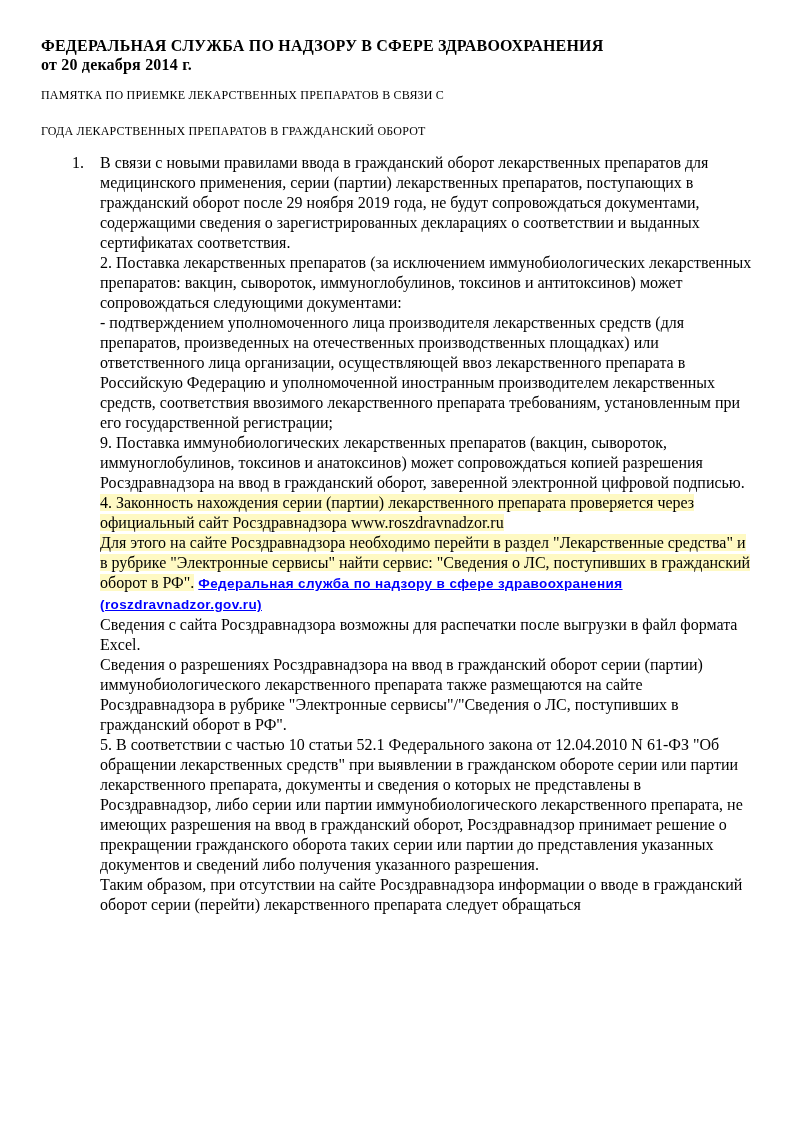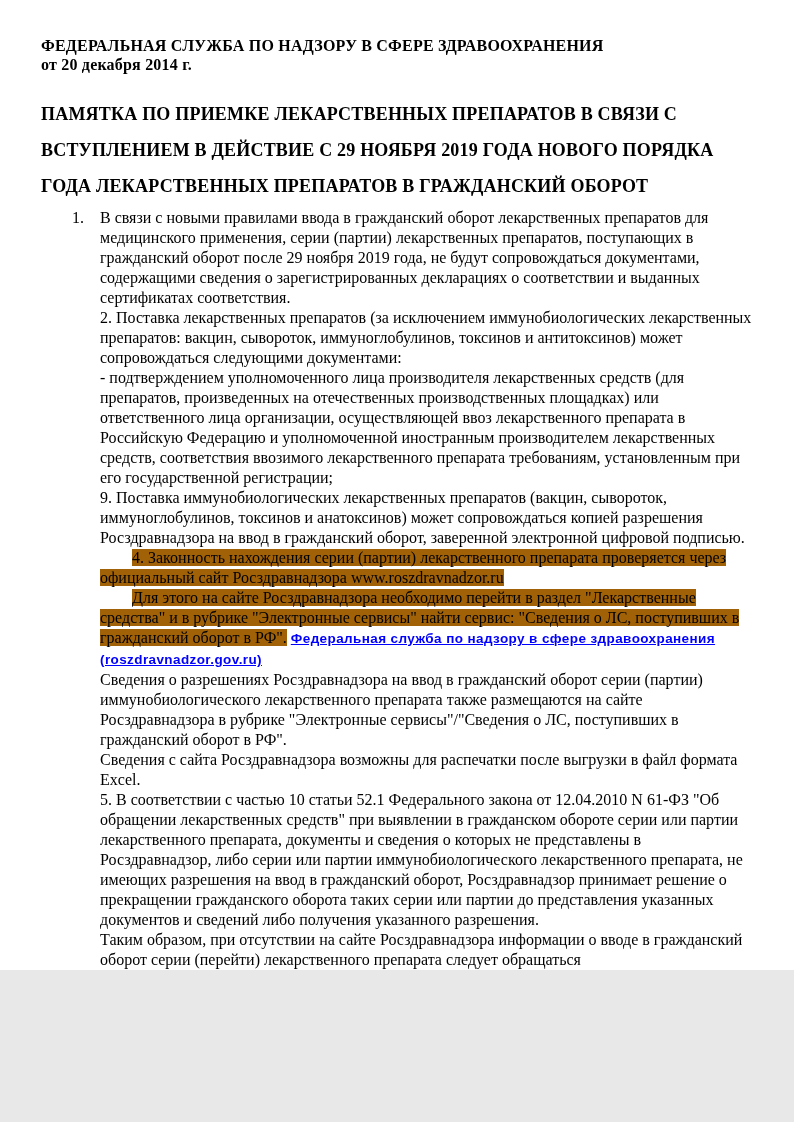--- a/index.html
+++ b/index.html
@@ -1,50 +1,50 @@
 <!DOCTYPE html>
 <html lang="ru"><head>
 <meta charset="utf-8">
 <style>
   html,body{margin:0;padding:0;}
   body{background:#e8e8e8;}
   .page{
     position:relative;
-    width:794px;height:970px;
+    width:794px;height:1122px;
     margin:0 auto;
     background:#ffffff;
     box-sizing:border-box;
     padding:36px 38px 0 41px;
     font-family:"Liberation Serif","DejaVu Serif",serif;
     color:#000000;
     overflow:hidden;
   }
   .org,.date{
     font-weight:bold;
     font-size:16px;
     line-height:19px;
     letter-spacing:0.2px;
   }
   .title{
-    margin-top:22px;
-    font-weight:bold;
-    font-size:18px;
+    margin-top:3px;
+    font-weight:normal;
+    font-size:12px;
     letter-spacing:0.2px;
   }
   .title-line{display:block;line-height:36px;white-space:nowrap;}
   .doc{
     margin-top:4px;
     margin-left:59px;
     width:656px;
     font-size:16px;
     line-height:20px;
   }
   .para{margin:0;position:relative;text-align:left;}
   .num{position:absolute;left:-28px;top:0;}
-  .hl{background:#a16207;margin-left:32px;}
+  .hl{background:#fef9c3;}
   .doclink{
     color:#0000ff;
     font-family:"Liberation Sans","DejaVu Sans",sans-serif;
     font-size:13.5px;
     font-weight:bold;
     letter-spacing:0.4px;
     text-decoration:underline;
     cursor:pointer;
   }
 </style>
@@ -52,30 +52,29 @@
 <body>
 
 <div class="page">
 
   <div class="org">ФЕДЕРАЛЬНАЯ СЛУЖБА ПО НАДЗОРУ В СФЕРЕ ЗДРАВООХРАНЕНИЯ</div>
 
   <div class="date">от 20 декабря 2014 г.</div>
 
   <div class="title">
     <span class="title-line">ПАМЯТКА ПО ПРИЕМКЕ ЛЕКАРСТВЕННЫХ ПРЕПАРАТОВ В СВЯЗИ С</span>
-    <span class="title-line">ВСТУПЛЕНИЕМ В ДЕЙСТВИЕ С 29 НОЯБРЯ 2019 ГОДА НОВОГО ПОРЯДКА</span>
     <span class="title-line">ГОДА ЛЕКАРСТВЕННЫХ ПРЕПАРАТОВ В ГРАЖДАНСКИЙ ОБОРОТ</span>
   </div>
 
   <div class="doc" id="doc-body">
       <p class="para"><span class="num">1.</span><span class="">В связи с новыми правилами ввода в гражданский оборот лекарственных препаратов для медицинского применения, серии (партии) лекарственных препаратов, поступающих в гражданский оборот после 29 ноября 2019 года, не будут сопровождаться документами, содержащими сведения о зарегистрированных декларациях о соответствии и выданных сертификатах соответствия.</span></p>
       <p class="para"><span class="">2. Поставка лекарственных препаратов (за исключением иммунобиологических лекарственных препаратов: вакцин, сывороток, иммуноглобулинов, токсинов и антитоксинов) может сопровождаться следующими документами:</span></p>
       <p class="para"><span class="">- подтверждением уполномоченного лица производителя лекарственных средств (для препаратов, произведенных на отечественных производственных площадках) или ответственного лица организации, осуществляющей ввоз лекарственного препарата в Российскую Федерацию и уполномоченной иностранным производителем лекарственных средств, соответствия ввозимого лекарственного препарата требованиям, установленным при его государственной регистрации;</span></p>
       <p class="para"><span class="">9. Поставка иммунобиологических лекарственных препаратов (вакцин, сывороток, иммуноглобулинов, токсинов и анатоксинов) может сопровождаться копией разрешения Росздравнадзора на ввод в гражданский оборот, заверенной электронной цифровой подписью.</span></p>
       <p class="para"><span class="hl">4. Законность нахождения серии (партии) лекарственного препарата проверяется через официальный сайт Росздравнадзора www.roszdravnadzor.ru</span></p>
       <p class="para"><span class="hl">Для этого на сайте Росздравнадзора необходимо перейти в раздел "Лекарственные средства" и в рубрике "Электронные сервисы" найти сервис: "Сведения о ЛС, поступивших в гражданский оборот в РФ".</span><span class=""> </span><a href="#" class="doclink">Федеральная служба по надзору в сфере здравоохранения (roszdravnadzor.gov.ru)</a></p>
+      <p class="para"><span class="">Сведения с сайта Росздравнадзора возможны для распечатки после выгрузки в файл формата Excel.</span></p>
       <p class="para"><span class="">Сведения о разрешениях Росздравнадзора на ввод в гражданский оборот серии (партии) иммунобиологического лекарственного препарата также размещаются на сайте Росздравнадзора в рубрике "Электронные сервисы"/"Сведения о ЛС, поступивших в гражданский оборот в РФ".</span></p>
-      <p class="para"><span class="">Сведения с сайта Росздравнадзора возможны для распечатки после выгрузки в файл формата Excel.</span></p>
       <p class="para"><span class="">5. В соответствии с частью 10 статьи 52.1 Федерального закона от 12.04.2010 N 61-ФЗ "Об обращении лекарственных средств" при выявлении в гражданском обороте серии или партии лекарственного препарата, документы и сведения о которых не представлены в Росздравнадзор, либо серии или партии иммунобиологического лекарственного препарата, не  имеющих разрешения на ввод в гражданский оборот, Росздравнадзор принимает решение о прекращении гражданского оборота таких серии или партии до представления указанных документов и сведений либо получения указанного разрешения.</span></p>
       <p class="para"><span class="">Таким образом, при отсутствии на сайте  Росздравнадзора информации о вводе в гражданский оборот серии (перейти) лекарственного препарата следует обращаться</span></p>
     </div>
 
 </div>
 
 </body></html>

